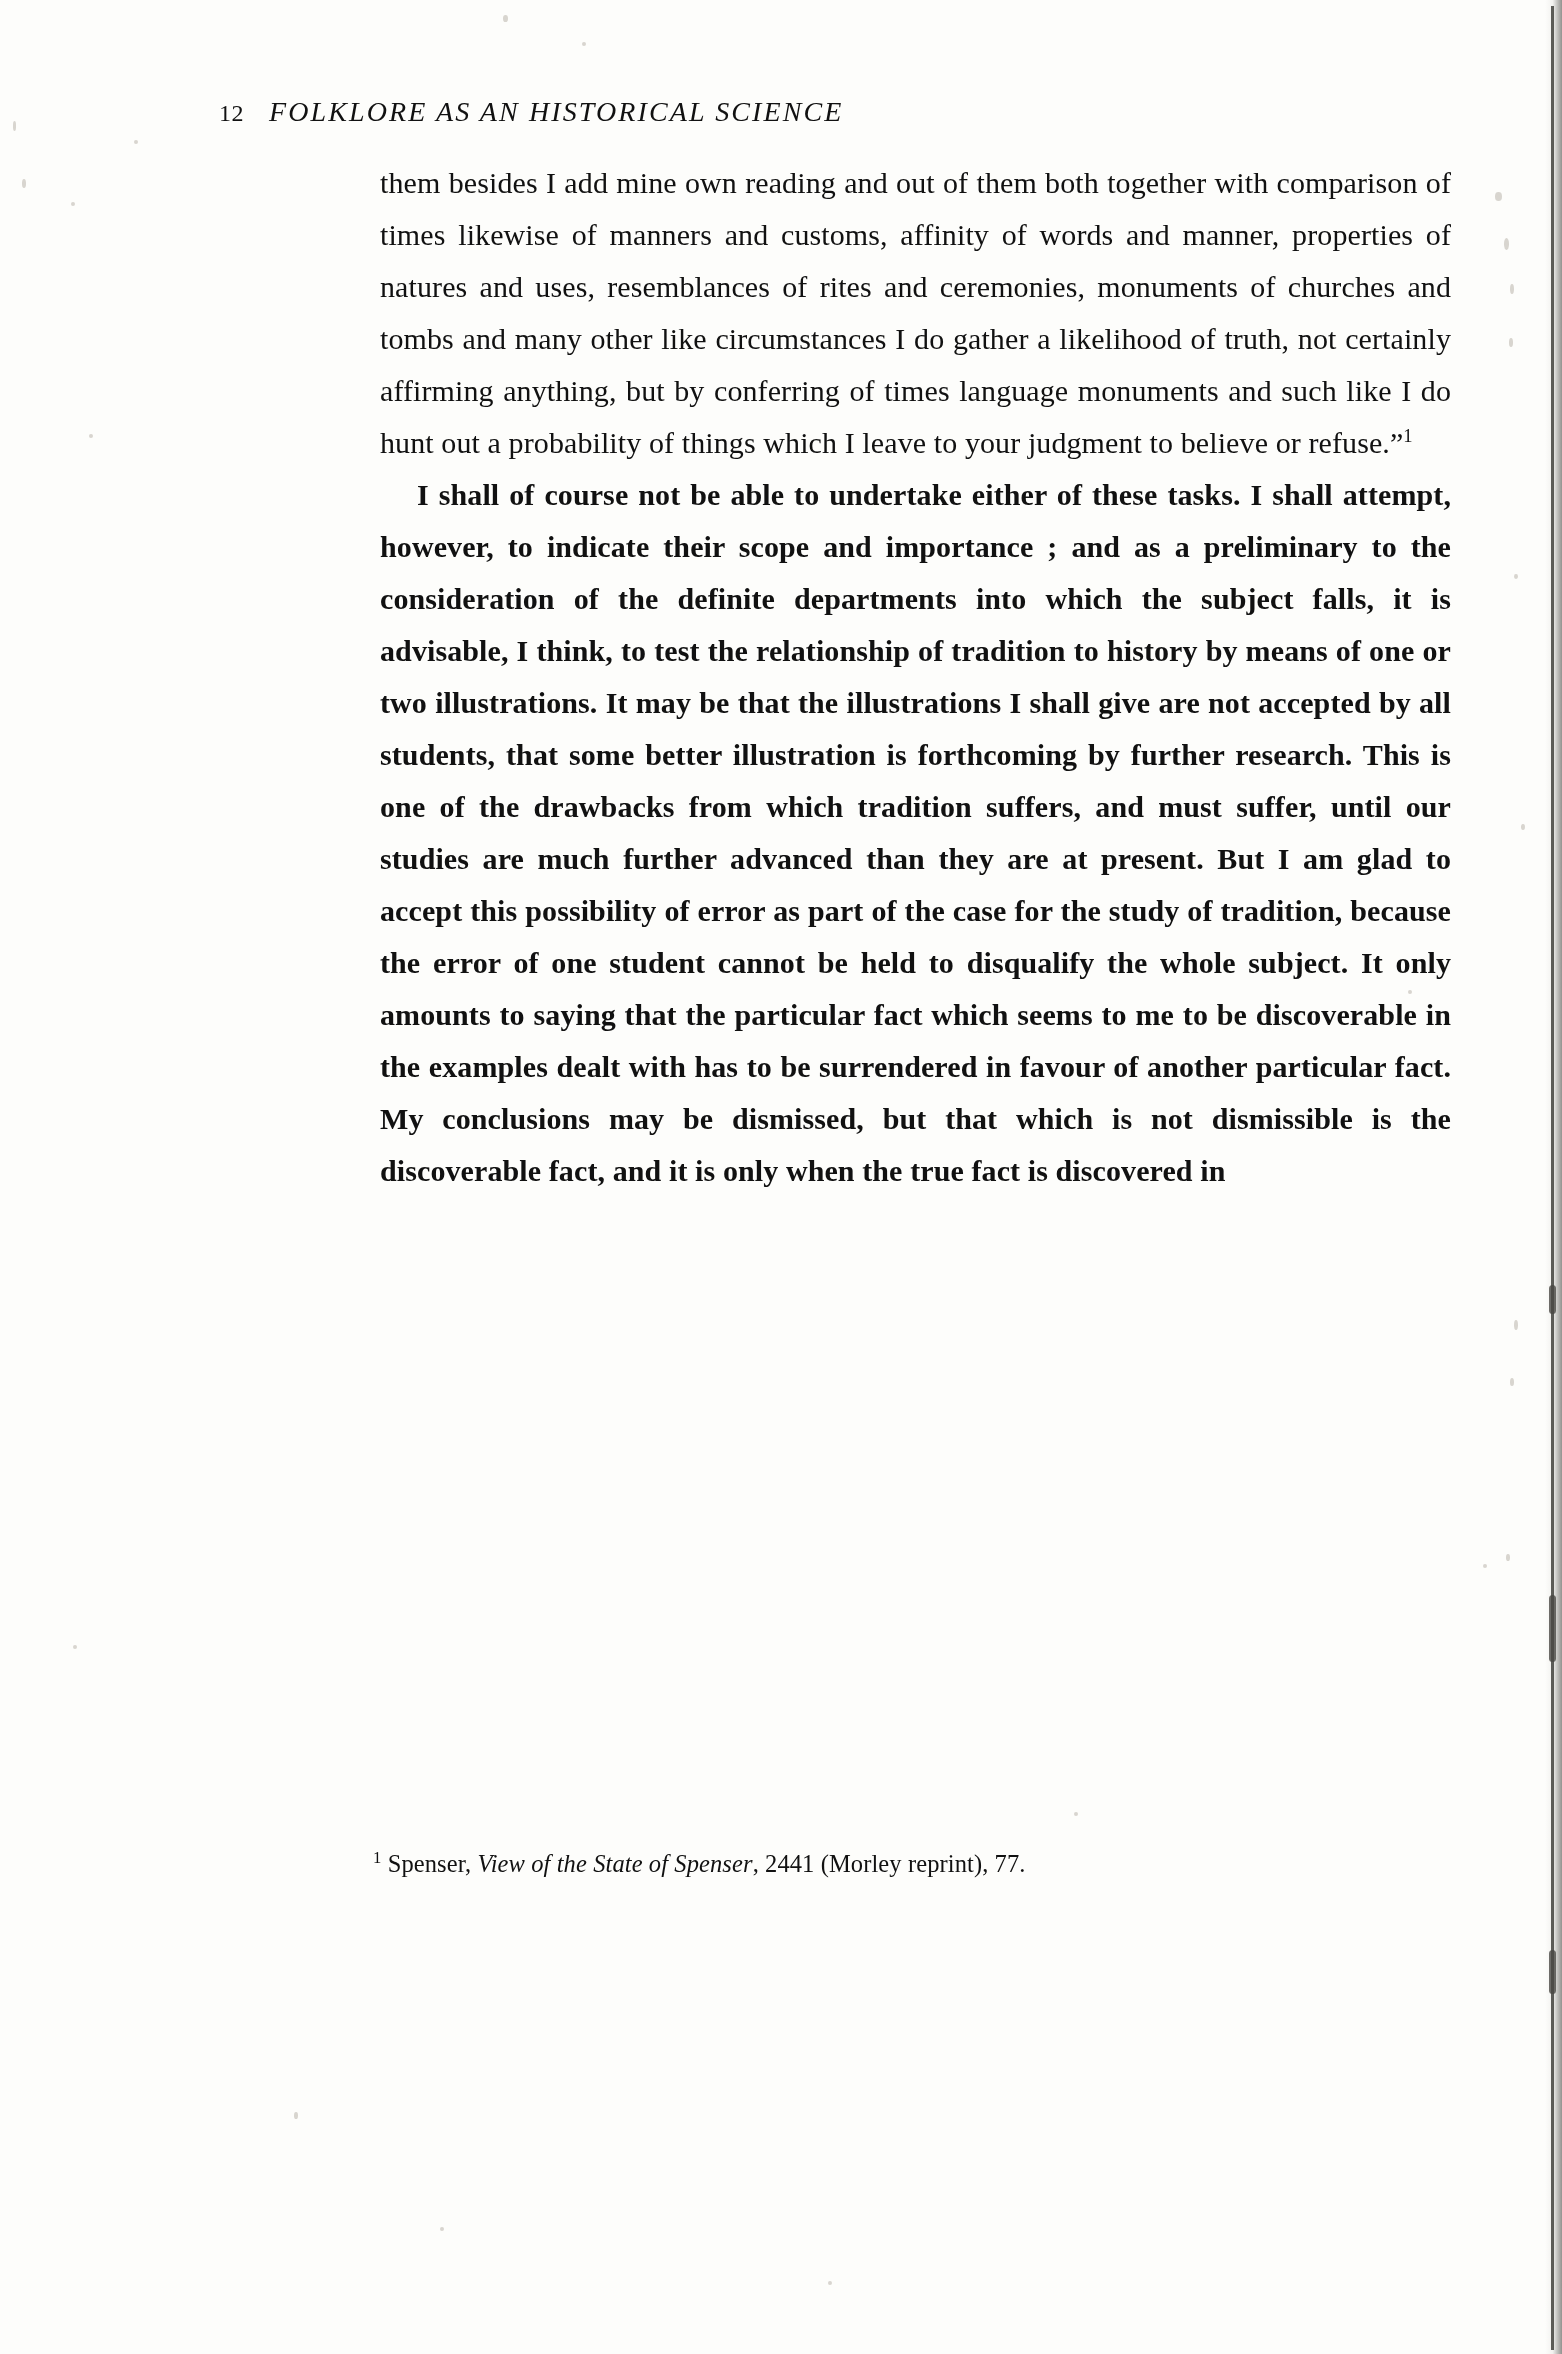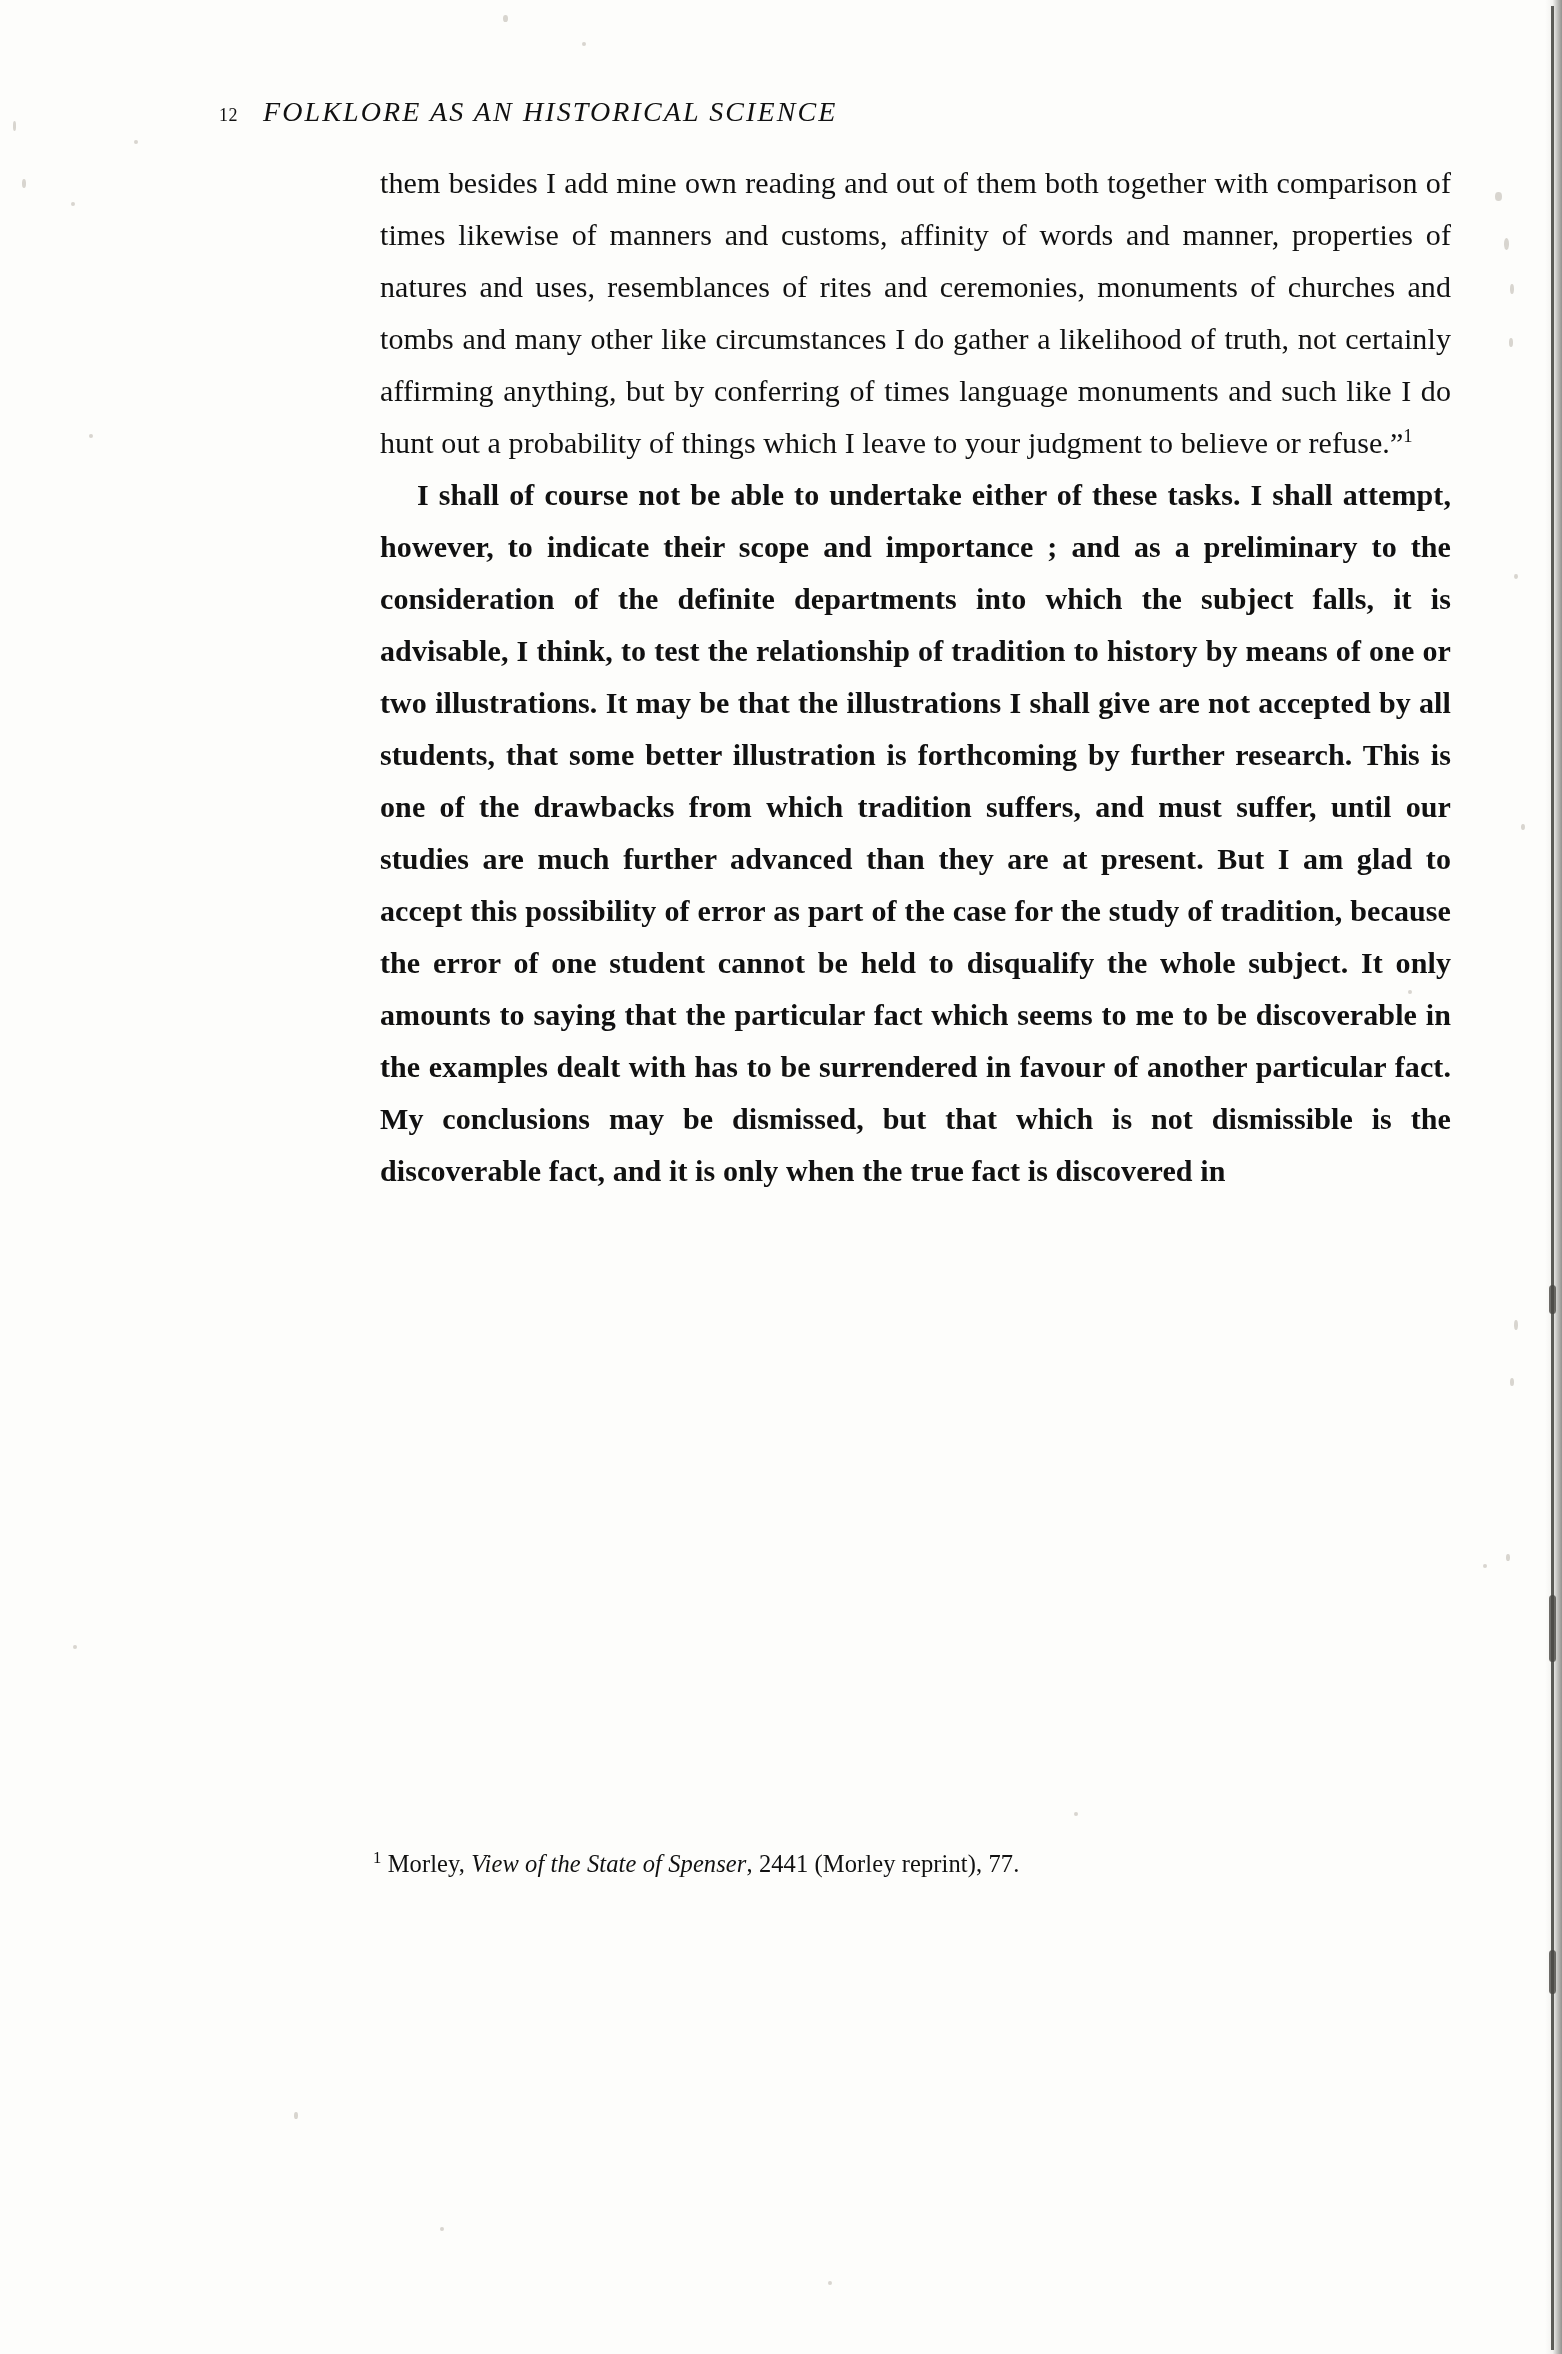--- a/index.html
+++ b/index.html
@@ -68,21 +68,21 @@
   .running-head {
     position: absolute;
     left: 219px;
     top: 96px;
     width: 1134px;
     font-size: 28px;
     letter-spacing: 1.9px;
     white-space: nowrap;
   }
   .running-head .folio {
-    font-size: 18px;
+    font-size: 24px;
     letter-spacing: 0.5px;
     margin-right: 25px;
     font-family: "Liberation Serif", serif;
   }
   .running-head .head-title {
     letter-spacing: 2.1px;
     font-style: italic;
   }
 
   .body-block {
@@ -168,18 +168,18 @@
     <div class="running-head">
       <span class="folio">12</span><span class="head-title">FOLKLORE AS AN HISTORICAL SCIENCE</span>
     </div>
 
     <div class="body-block">
       <p class="para"><span>them besides I add mine own reading and out of them both together with comparison of times likewise of manners and customs, affinity of words and manner, properties of natures and uses, resemblances of rites and ceremonies, monuments of churches and tombs and many other like circumstances I do gather a likelihood of truth, not certainly affirming anything, but by conferring of times language monuments and such like I do hunt out a probability of things which I leave to your judgment to believe or refuse.”</span><sup>1</sup></p>
       <p class="para indent">I shall of course not be able to undertake either of these tasks. I shall attempt, however, to indicate their scope and importance ; and as a preliminary to the consideration of the definite departments into which the subject falls, it is advisable, I think, to test the relationship of tradition to history by means of one or two illustrations. It may be that the illustrations I shall give are not accepted by all students, that some better illustration is forthcoming by further research. This is one of the drawbacks from which tradition suffers, and must suffer, until our studies are much further advanced than they are at present. But I am glad to accept this possibility of error as part of the case for the study of tradition, because the error of one student cannot be held to disqualify the whole subject. It only amounts to saying that the particular fact which seems to me to be discoverable in the examples dealt with has to be surrendered in favour of another particular fact. My conclusions may be dismissed, but that which is not dismissible is the discoverable fact, and it is only when the true fact is discovered in</p>
     </div>
 
     <div class="footnote">
-      <sup>1</sup> <span>Morley,</span> <i>View of the State of Spenser</i><span>, 2441 (Morley reprint), 77.</span>
+      <sup>1</sup> <span>Spenser,</span> <i>View of the State of Spenser</i><span>, 2441 (Morley reprint), 77.</span>
     </div>
 
   </div>
 </div>
 
 
 </body></html>

